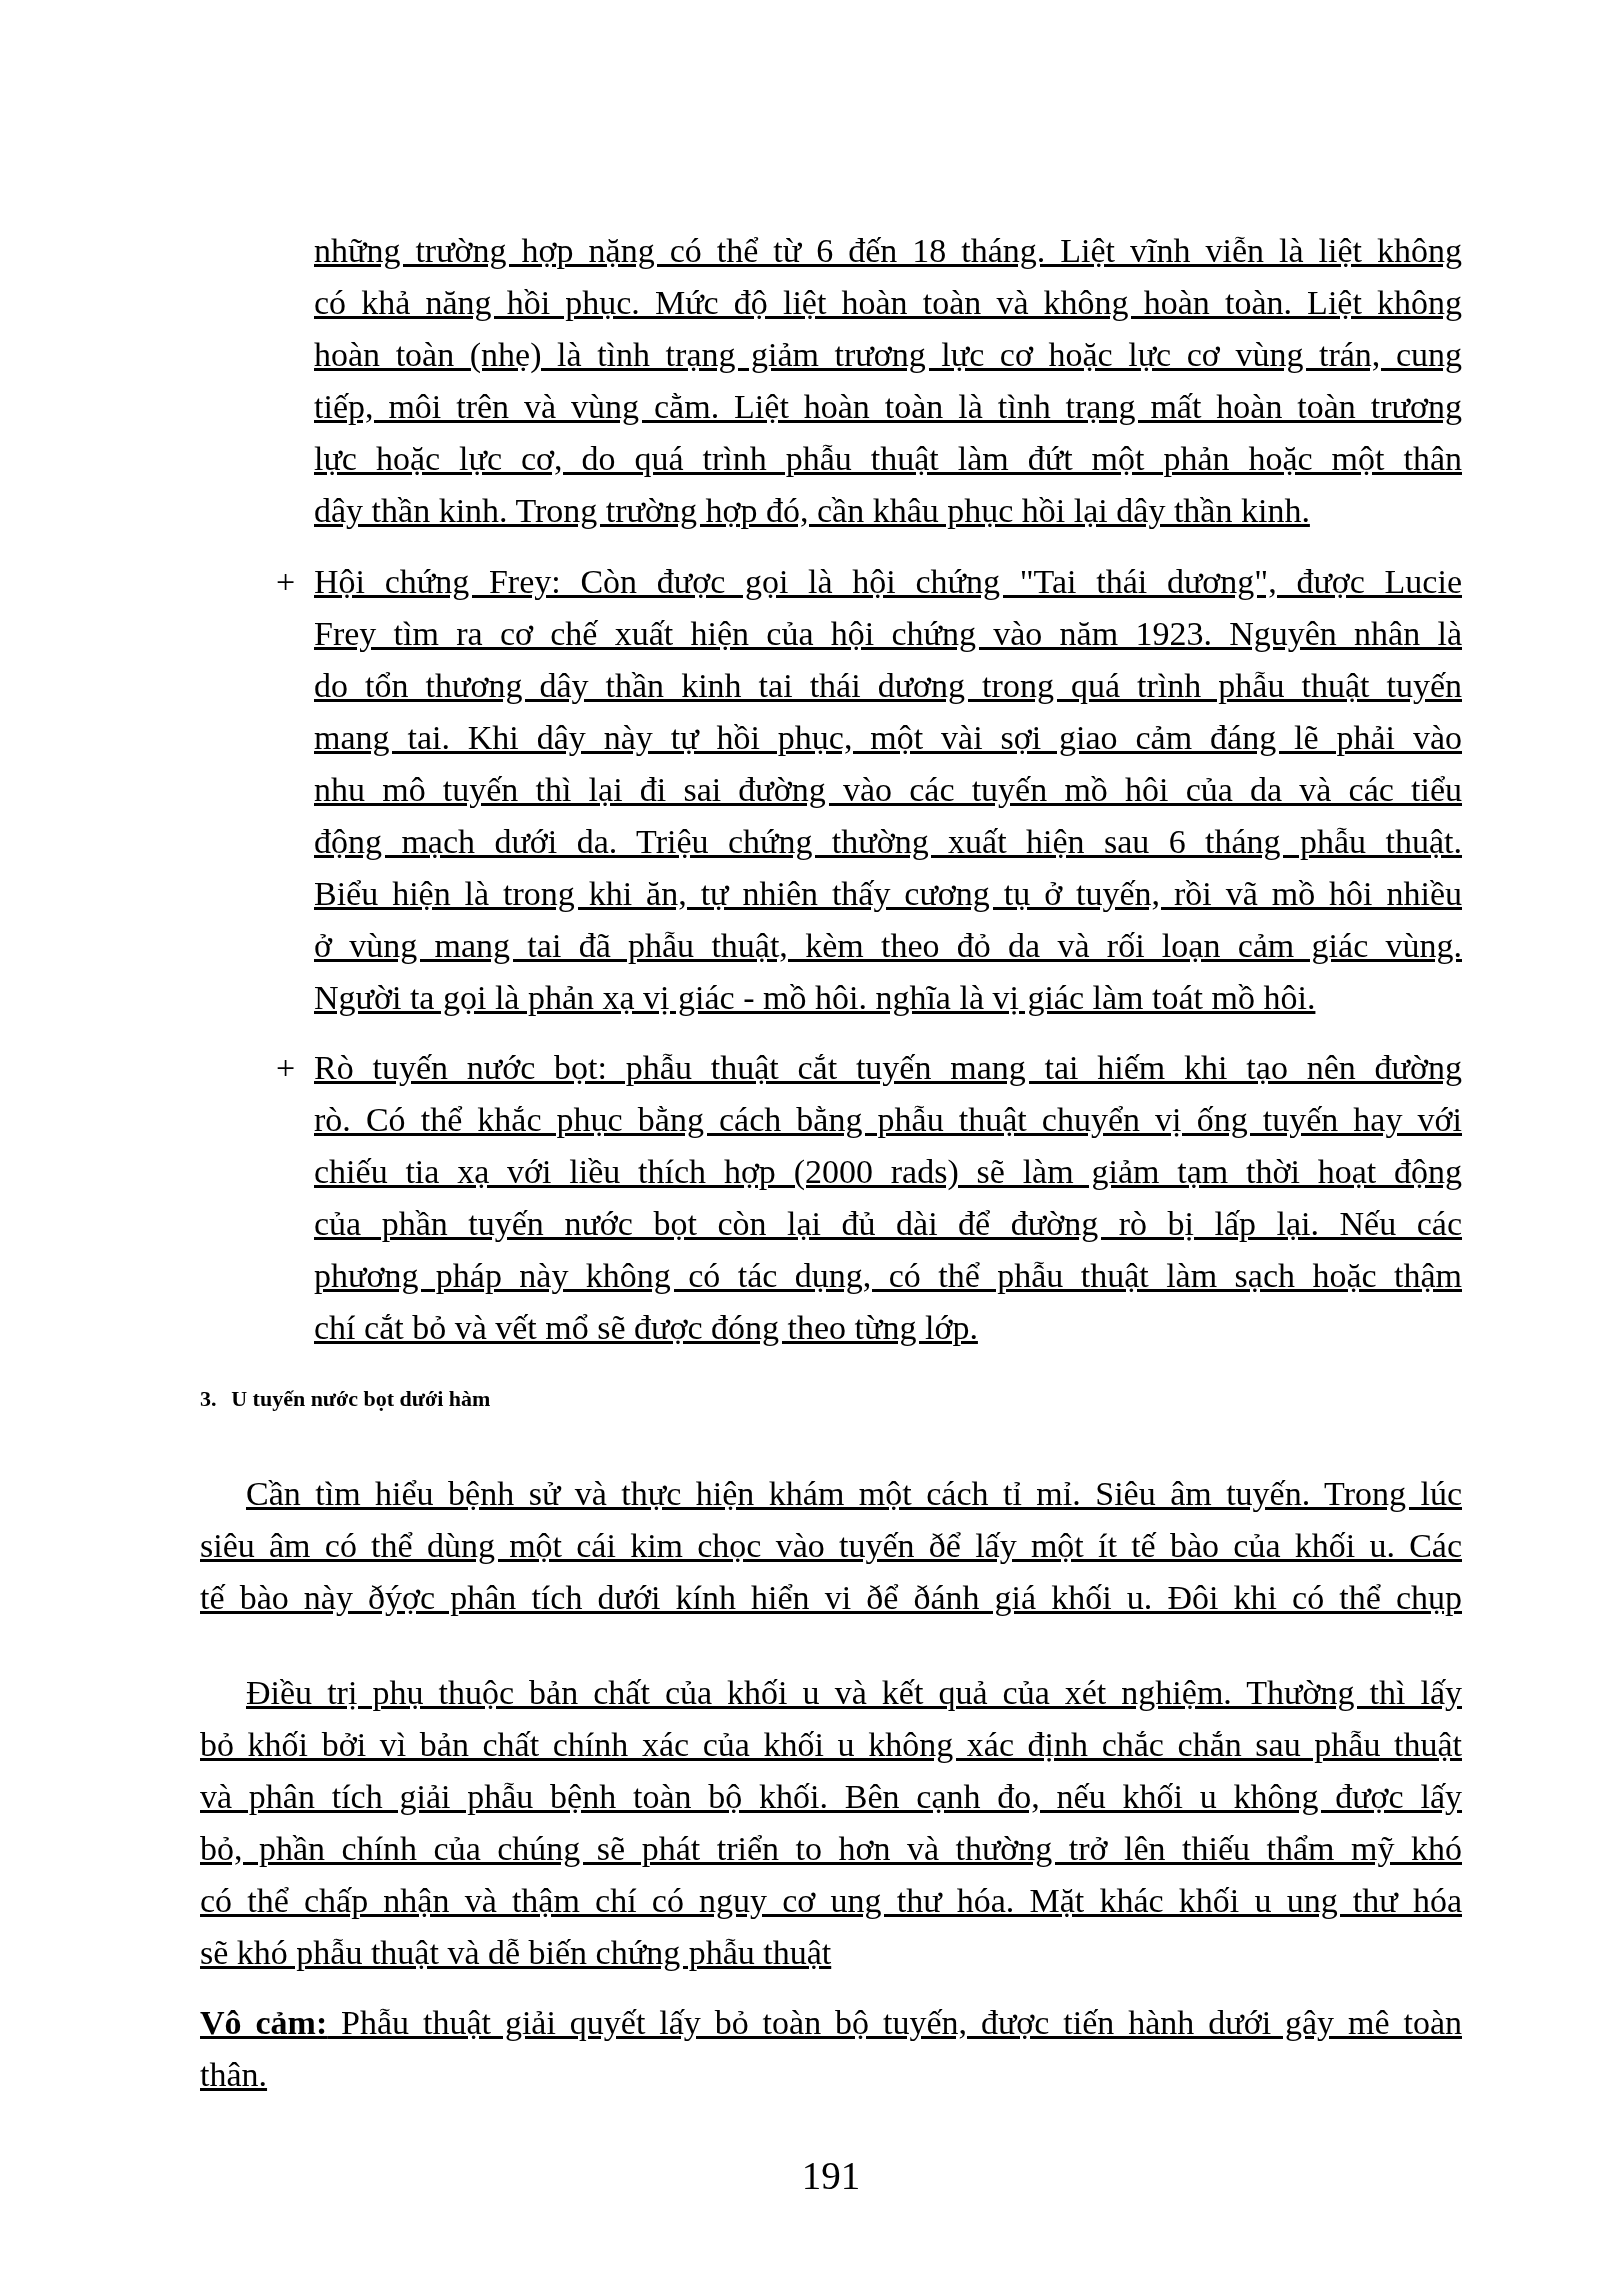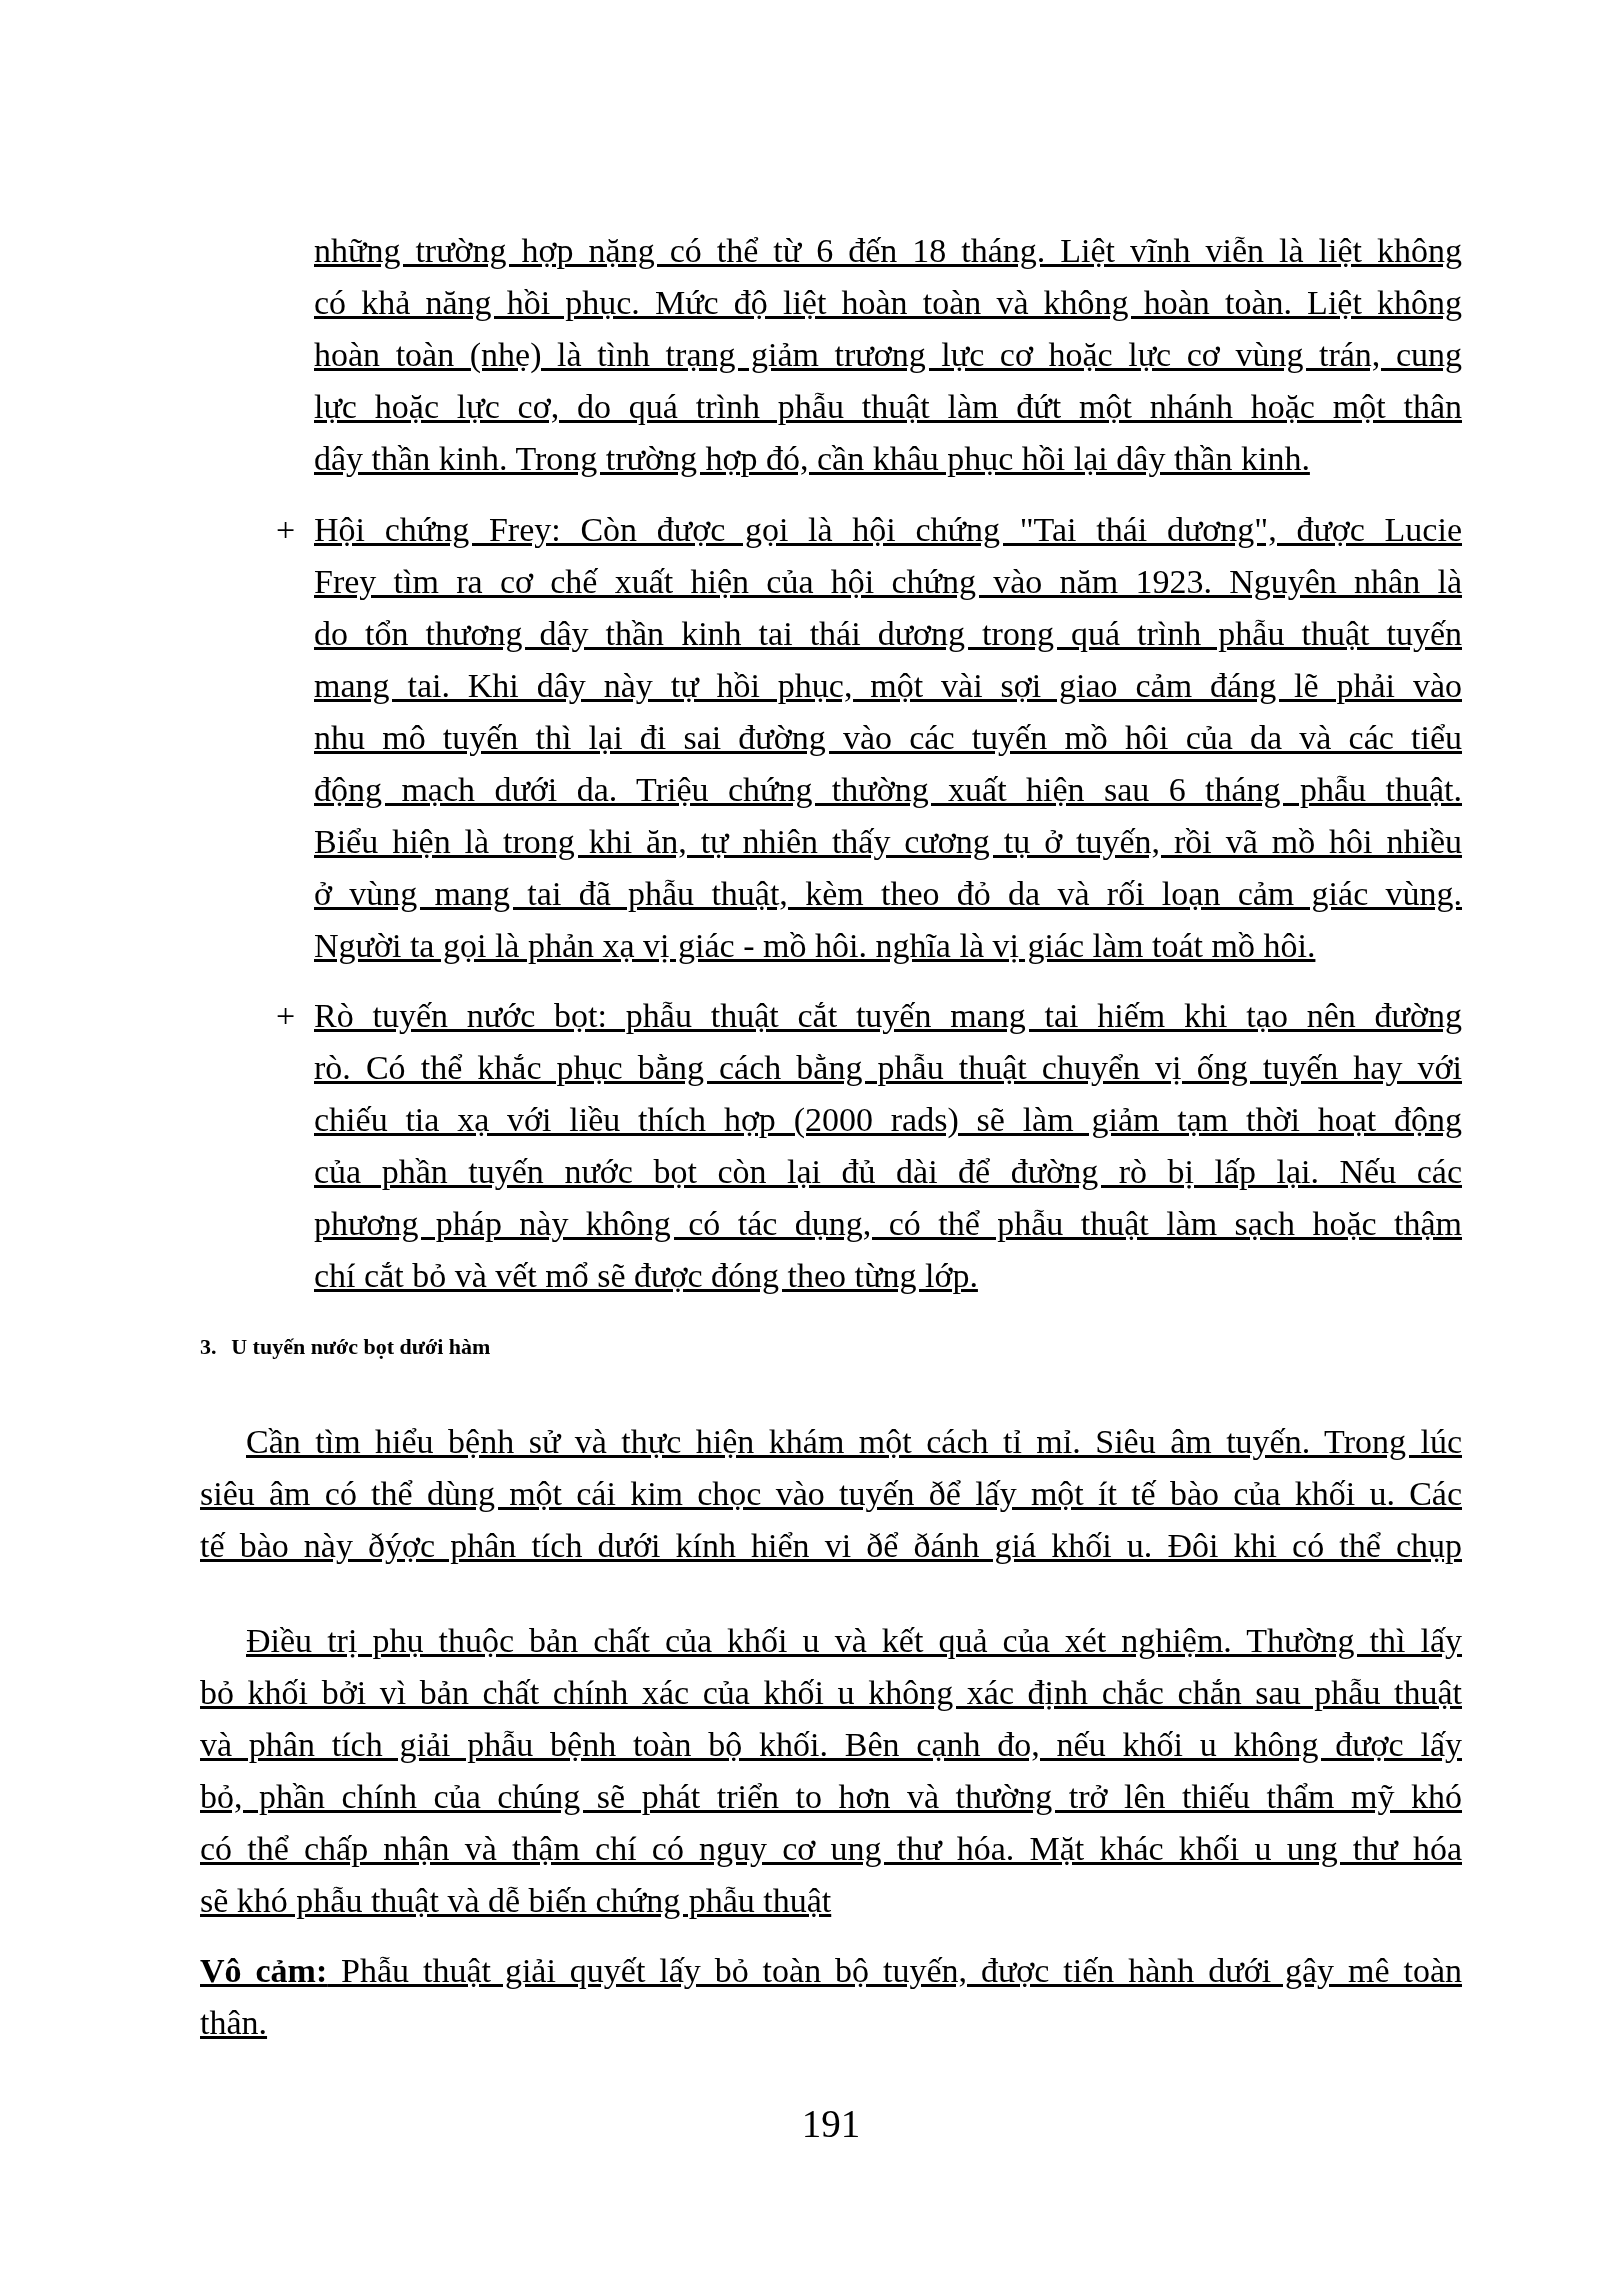--- a/index.html
+++ b/index.html
@@ -60,21 +60,22 @@
 </style>
 </head>
 <body>
 
 <main class="doc">
   <section id="content">
       <div class="para continuation">
         <div class="ln">những trường hợp nặng có thể từ 6 đến 18 tháng. Liệt vĩnh viễn là liệt không</div>
         <div class="ln">có khả năng hồi phục. Mức độ liệt hoàn toàn và không hoàn toàn. Liệt không</div>
         <div class="ln">hoàn toàn (nhẹ) là tình trạng giảm trương lực cơ hoặc lực cơ vùng trán, cung</div>
-        <div class="ln">lực hoặc lực cơ, do quá trình phẫu thuật làm đứt một nhánh hoặc một thân</div>
+        <div class="ln">tiếp, môi trên và vùng cằm. Liệt hoàn toàn là tình trạng mất hoàn toàn trương</div>
+        <div class="ln">lực hoặc lực cơ, do quá trình phẫu thuật làm đứt một phản hoặc một thân</div>
         <div class="ln last">dây thần kinh. Trong trường hợp đó, cần khâu phục hồi lại dây thần kinh.</div>
       </div>
       <div class="para bullet">
         <span class="marker">+</span>
         <div class="ln">Hội chứng Frey: Còn được gọi là hội chứng "Tai thái dương", được Lucie</div>
         <div class="ln">Frey tìm ra cơ chế xuất hiện của hội chứng vào năm 1923. Nguyên nhân là</div>
         <div class="ln">do tổn thương dây thần kinh tai thái dương trong quá trình phẫu thuật tuyến</div>
         <div class="ln">mang tai. Khi dây này tự hồi phục, một vài sợi giao cảm đáng lẽ phải vào</div>
         <div class="ln">nhu mô tuyến thì lại đi sai đường vào các tuyến mồ hôi của da và các tiểu</div>
         <div class="ln">động mạch dưới da. Triệu chứng thường xuất hiện sau 6 tháng phẫu thuật.</div>

